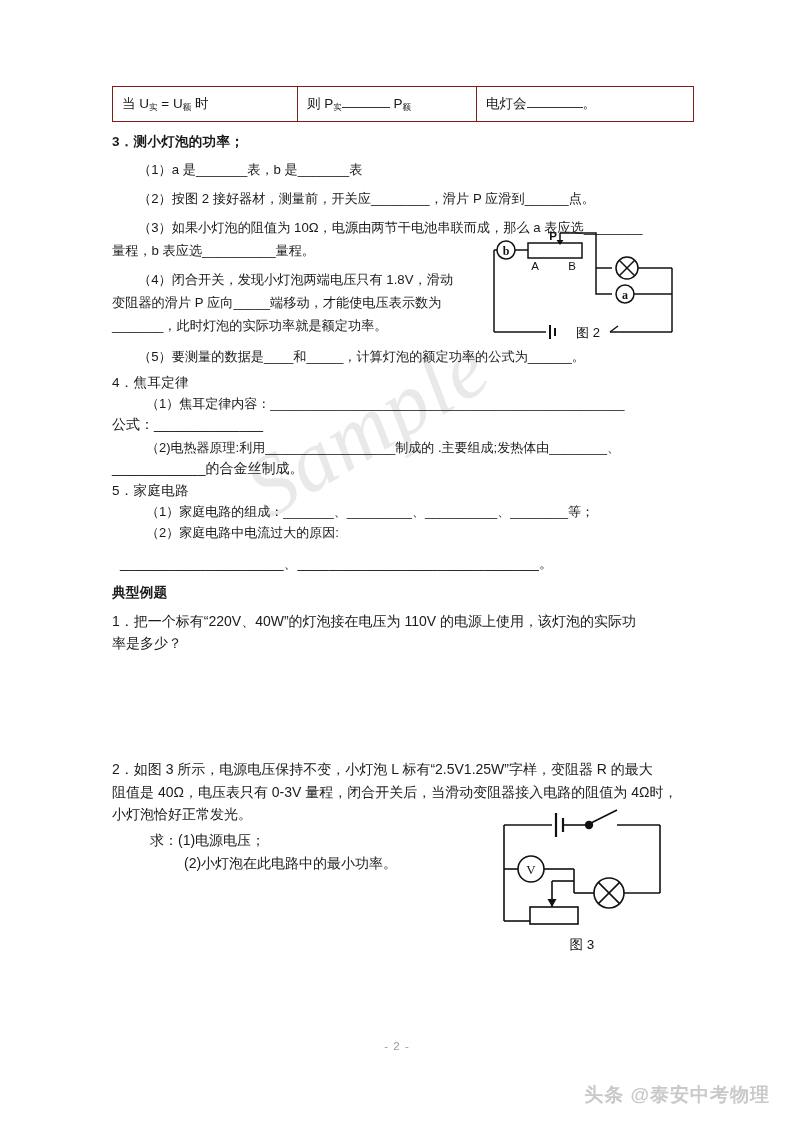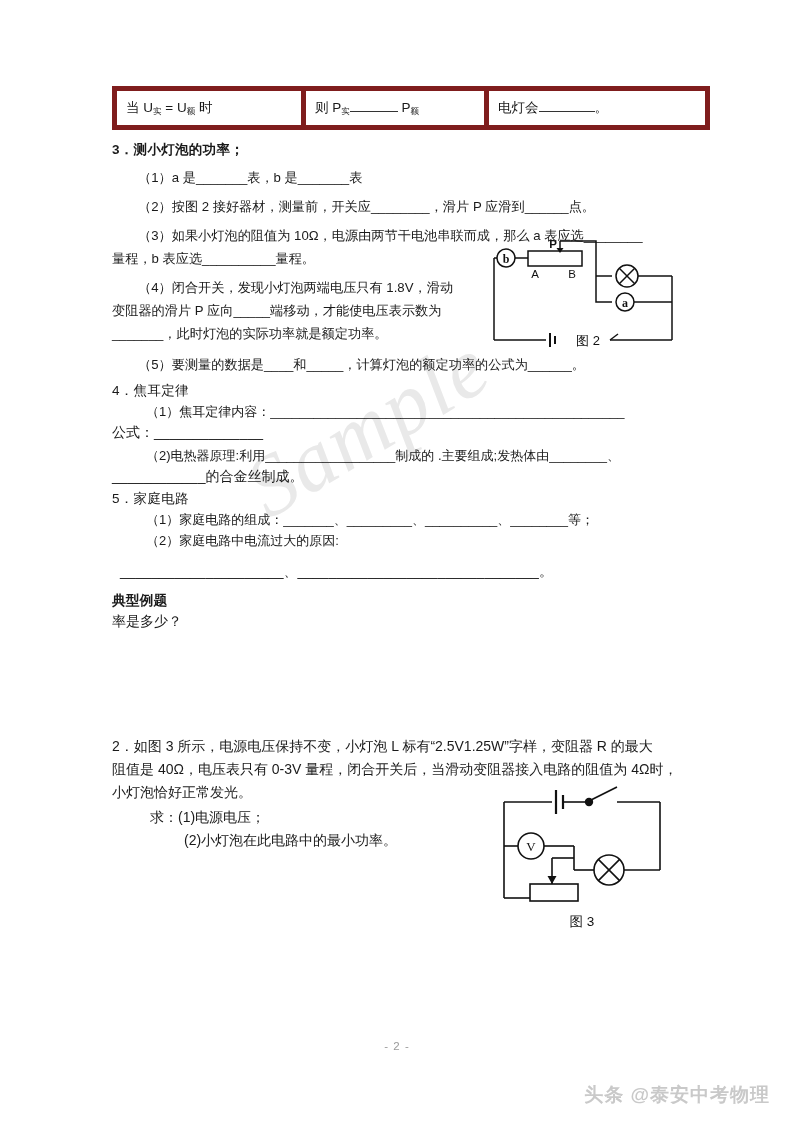--- a/index.html
+++ b/index.html
@@ -51,21 +51,21 @@
   }
 
   
   table.qtable{
     border-collapse:collapse;
     width:524px;
     table-layout:fixed;
     margin:0 0 0 0;
   }
   table.qtable td{
-    border:5px solid #7f1d1d;
+    border:1px solid #7f1d1d;
     height:30px;
     padding:2px 9px;
     font-size:13.5px;
     vertical-align:middle;
     line-height:1.2;
     white-space:nowrap;
   }
   td.c1{width:166px;}
   td.c2{width:160px;}
   td.c3{width:198px;}
@@ -234,20 +234,21 @@
     <div class="sub-item">（2)电热器原理:利用__________________制成的 .主要组成;发热体由________、</div>
     <div class="flow">____________的合金丝制成。</div>
 
     <div class="h-num plain" style="margin-top:2px">5．家庭电路</div>
     <div class="sub-item">（1）家庭电路的组成：_______、_________、__________、________等；</div>
     <div class="sub-item">（2）家庭电路中电流过大的原因:</div>
     <div class="flow" style="padding-left:8px;margin-top:10px">_____________________、_______________________________。</div>
 
     <div class="bold-head" style="margin-top:9px">典型例题</div>
 
+    <div class="flow" style="margin-top:9px">1．把一个标有“220V、40W”的灯泡接在电压为 110V 的电源上使用，该灯泡的实际功</div>
     <div class="flow">率是多少？</div>
 
     <div class="ex2" style="margin-top:104px">
       <div class="flow">2．如图 3 所示，电源电压保持不变，小灯泡 L 标有“2.5V1.25W”字样，变阻器 R 的最大</div>
       <div class="flow">阻值是 40Ω，电压表只有 0-3V 量程，闭合开关后，当滑动变阻器接入电路的阻值为 4Ω时，</div>
       <div class="flow">小灯泡恰好正常发光。</div>
       <div class="flow" style="padding-left:38px;margin-top:4px">求：(1)电源电压；</div>
       <div class="flow" style="padding-left:72px">(2)小灯泡在此电路中的最小功率。</div>
 
       <div class="fig3-box">

